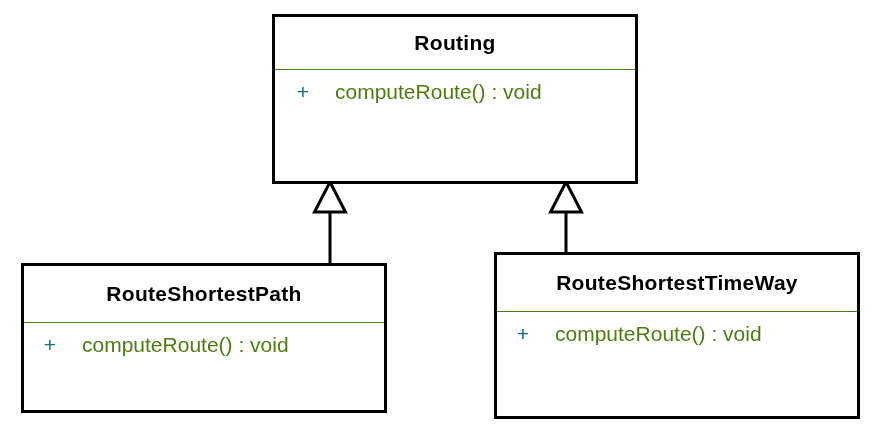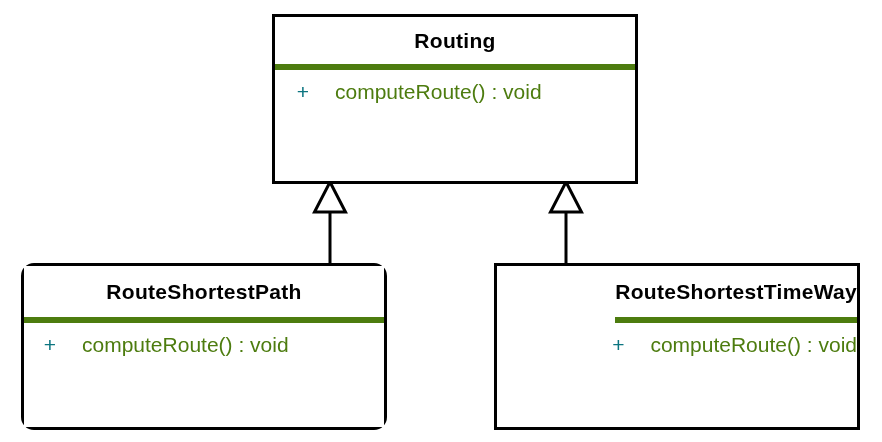--- a/index.html
+++ b/index.html
@@ -24,21 +24,21 @@
     background: #ffffff;
     border: 3px solid #000000;
     display: flex;
     flex-direction: column;
   }
   .class-name-row {
     box-sizing: border-box;
     display: flex;
     align-items: center;
     justify-content: center;
-    border-bottom: 6px solid #4d7c0f;
+    border-bottom: 1px solid #4d7c0f;
     background: #ffffff;
   }
   .class-name-text {
     font-family: "Liberation Sans", sans-serif;
     font-weight: bold;
     color: #000000;
     letter-spacing: 0.3px;
     white-space: nowrap;
   }
   .class-members {
@@ -75,36 +75,34 @@
   #class-routing .class-name-text { font-size: 21px; }
   #class-routing .member-row { padding-left: 16px; }
   #class-routing .member-visibility { width: 24px; font-size: 21px; }
   #class-routing .member-signature { font-size: 21px; padding-left: 20px; }
 
   
   #class-route-shortest-path {
     left: 21px;
     top: 263px;
     width: 366px;
-    height: 167px;
-    border-radius: 13px;
+    height: 150px;
   }
   #class-route-shortest-path .class-name-row { height: 57px; }
   #class-route-shortest-path .class-name-text { font-size: 21px; }
   #class-route-shortest-path .member-row { padding-left: 14px; }
   #class-route-shortest-path .member-visibility { width: 24px; font-size: 21px; }
   #class-route-shortest-path .member-signature { font-size: 21px; padding-left: 20px; }
 
   
   #class-route-shortest-time-way {
     left: 494px;
-    top: 263px;
+    top: 252px;
     width: 366px;
     height: 167px;
-    align-items: flex-end;
   }
   #class-route-shortest-time-way .class-name-row { height: 57px; }
   #class-route-shortest-time-way .class-name-text { font-size: 21px; }
   #class-route-shortest-time-way .member-row { padding-left: 14px; }
   #class-route-shortest-time-way .member-visibility { width: 24px; font-size: 21px; }
   #class-route-shortest-time-way .member-signature { font-size: 21px; padding-left: 20px; }
 
   
   .generalization-layer {
     position: absolute;

